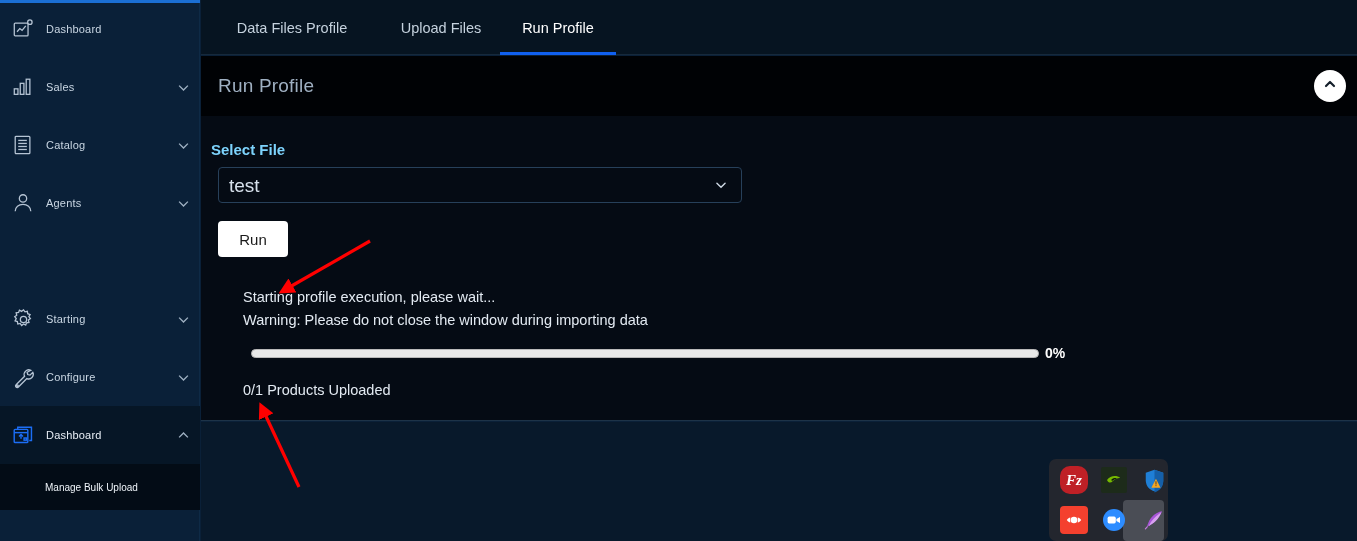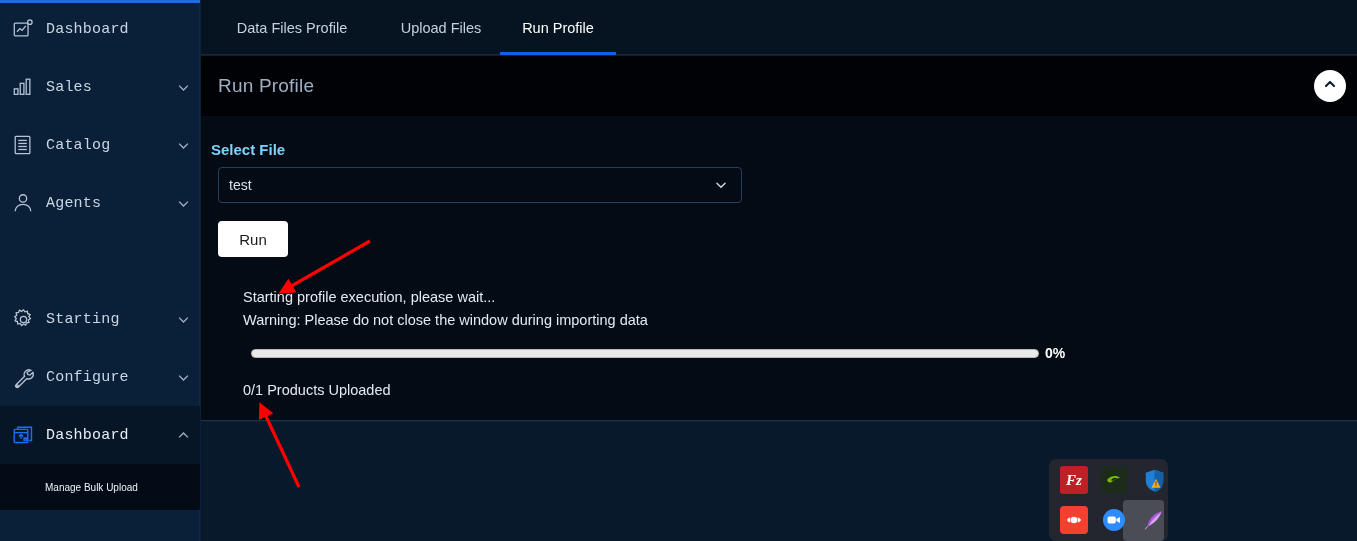--- a/index.html
+++ b/index.html
@@ -31,24 +31,23 @@
   .nav-item.active { background: #061626; }
   .nav-icon {
     width: 46px; min-width: 46px;
     display: flex; align-items: center; justify-content: center;
     color: #b6c4d4;
   }
   .nav-icon svg { display: block; }
   .nav-label {
     flex: 1;
     color: #c9d6e3;
-    font-size: 15px;
+    font-size: 11px;
     letter-spacing: .2px;
     white-space: nowrap;
-    font-family: Liberation Mono, monospace;
   }
   .nav-item.active .nav-label { color: #e8eef5; }
   .nav-chevron {
     width: 34px; min-width: 34px;
     display: flex; align-items: center; justify-content: center;
     color: #9fb0c2;
   }
   .sub-item {
     position: absolute; left: 0; width: 200px; height: 46px;
     background: #030c16;
@@ -113,21 +112,21 @@
     position: absolute; left: 17px; top: 51px;
     width: 524px; height: 36px;
     background: #050b14;
     border: 1px solid #2a4considered;
   }
   #file-select {
     border: 1px solid #27405a;
     border-radius: 4px;
     color: #d7e1ec;
     font-family: "Liberation Sans", sans-serif;
-    font-size: 14px;
+    font-size: 19px;
     padding: 0 28px 0 10px;
     appearance: none; -webkit-appearance: none;
     cursor: pointer;
   }
   #select-chevron {
     position: absolute; left: 513px; top: 62px;
     color: #cfdae5; pointer-events: none;
   }
   #run-button {
     position: absolute; left: 17px; top: 105px;
@@ -192,21 +191,21 @@
     display: flex; align-items: center; justify-content: center;
     cursor: pointer;
   }
   .tray-cell-hl {
     position: absolute; left: 74px; top: 41px;
     width: 41px; height: 41px;
     background: #4a4d55;
     border-radius: 4px;
   }
   .ico-fz {
-    background: #bf2026; border-radius: 3px;
+    background: #bf2026; border-radius: 10px;
     color: #ffffff; font-size: 15px; font-weight: bold;
     font-style: italic;
     font-family: "Liberation Serif", serif;
   }
   .ico-red-round {
     background: #f4402e; border-radius: 4px;
     display: flex; align-items: center; justify-content: center;
   }
 
   

